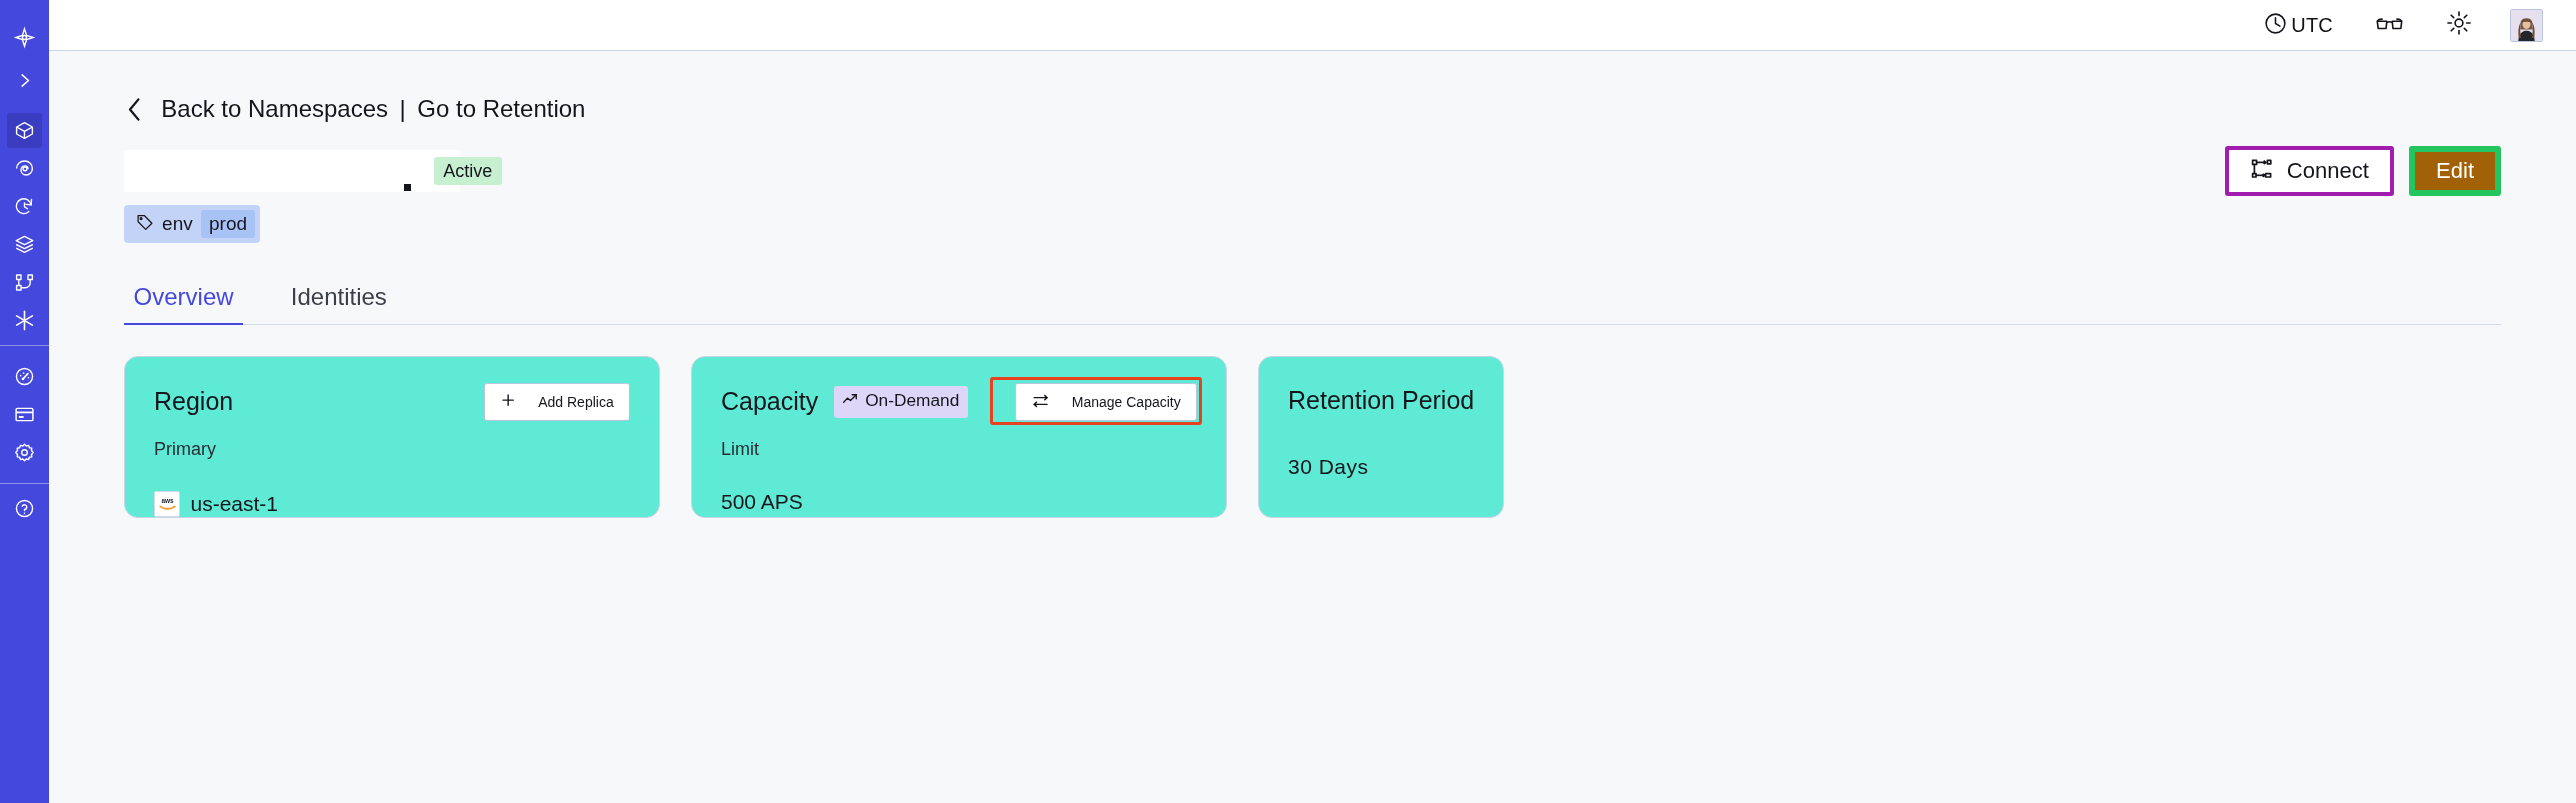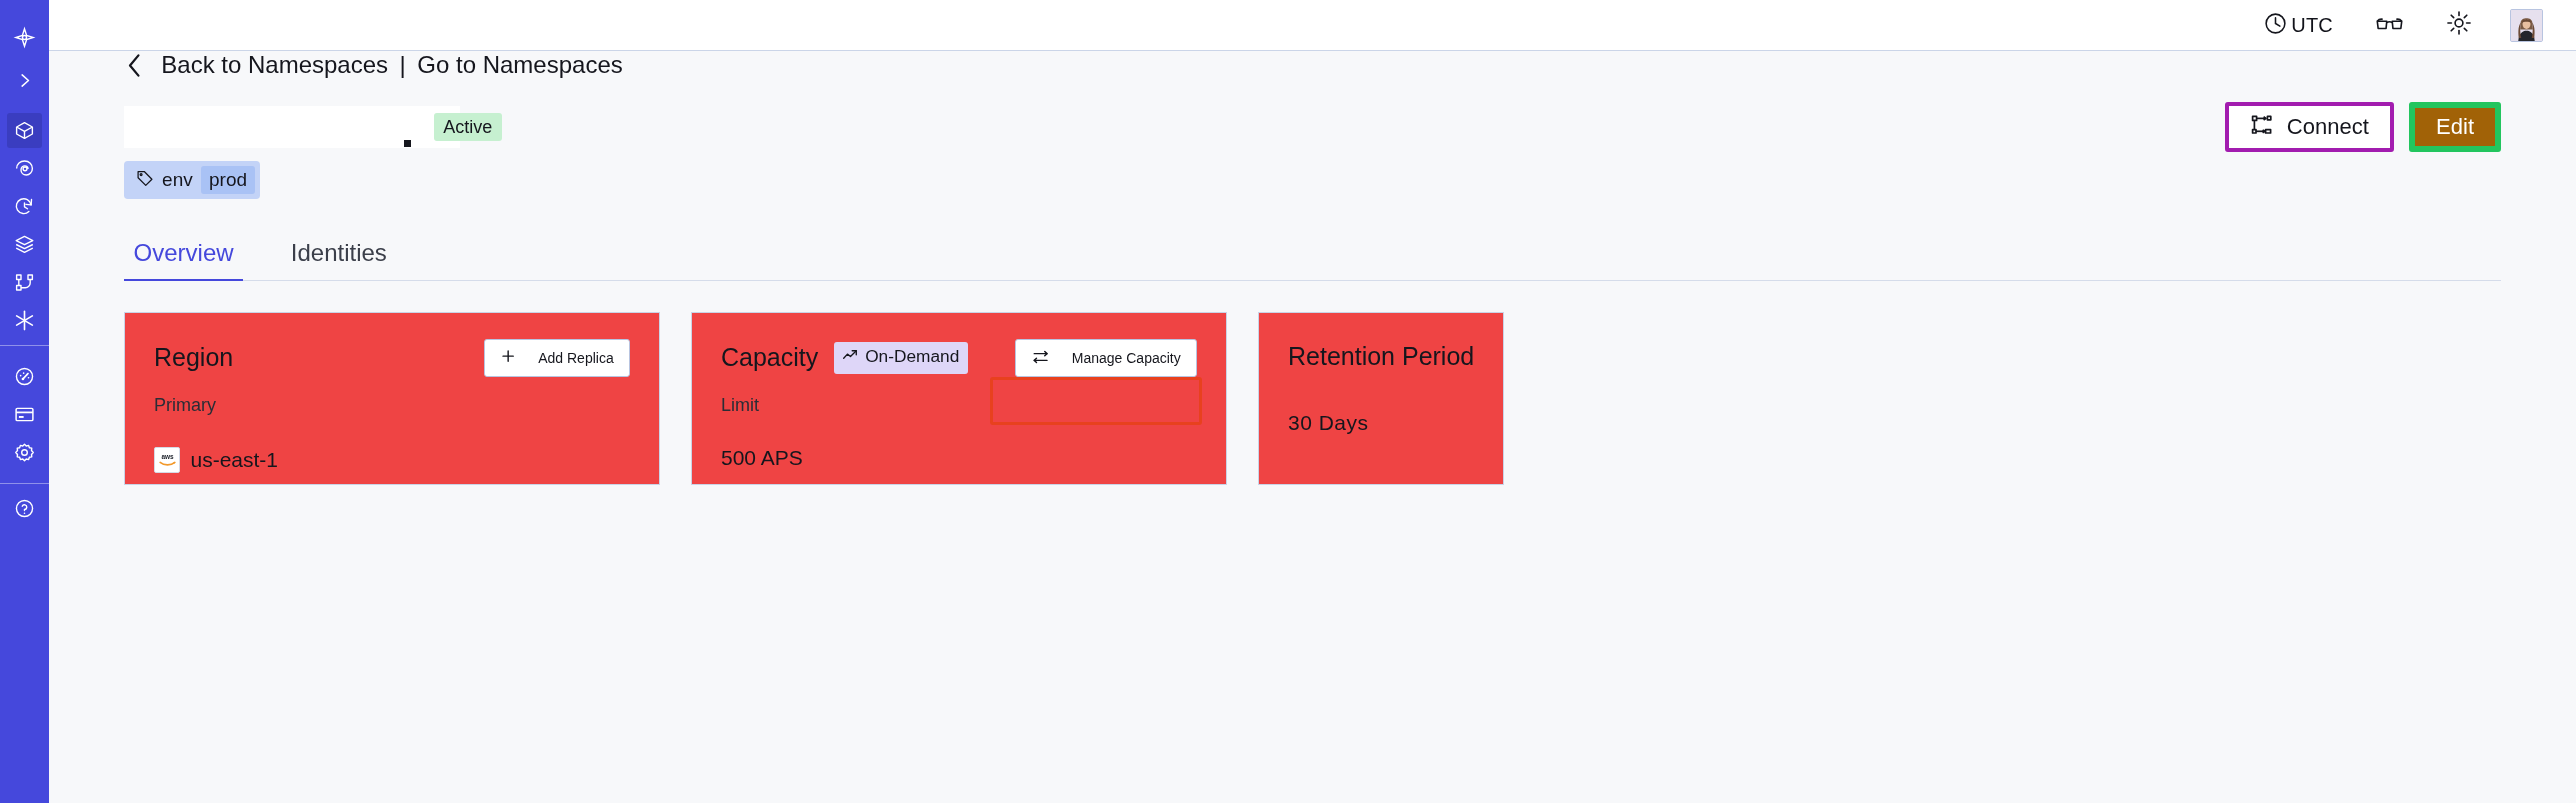--- a/index.html
+++ b/index.html
@@ -51,21 +51,21 @@
     width: 33px; height: 33px; border: 1px solid #B8C4E0; border-radius: 1.9px;
     background: #E3DCEC; overflow: hidden; position: relative; display:block;
   }
   .avatar svg { display:block; }
 
   
   .content { flex: 1 1 auto; background: #F7F8FA; padding: 0 75px 0 75px; position: relative; overflow: hidden; }
 
   .breadcrumb {
     display: flex; align-items: center; gap: 0px;
-    color: #15161D; font-size: 24px; white-space: nowrap;
+    margin-top: 44px; color: #15161D; font-size: 24px; white-space: nowrap;
   }
   .bc-chevron { display:flex; align-items:center; margin-right: 16.3px; }
   .bc-link { cursor: pointer; }
   .bc-sep { margin: 0 11.5px; color: #15161D; font-weight: 300; }
 
   .titlerow {
     display: flex; align-items: center; margin-top: 27px; height: 42px;
   }
   .title-redacted {
     width: 336px; height: 42px; background: #FFFFFF;
@@ -110,22 +110,22 @@
   .tab + .tab { margin-left: 38px; }
   .tab.active { color: #4548DC; }
   .tab.active::after {
     content: ""; position: absolute; left: 0; right: 0; bottom: -1.9px;
     height: 2.9px; background: #4548DC;
   }
 
   
   .cards { display: flex; gap: 31px; margin-top: 31px; align-items: stretch; }
   .card {
-    background: #ef4444; border: 1px solid #C9D4E7; border-radius: 0;
-    padding: 26px 29px 11px; position: relative; min-height: 125px;
+    background: #5eead4; border: 1px solid #C9D4E7; border-radius: 14px;
+    padding: 26px 29px 0; position: relative; min-height: 125px;
   }
   .card-region { flex: 0 0 536px; }
   .card-capacity { flex: 0 0 536px; }
   .card-retention { flex: 0 0 179px; }
   .card-head { display: flex; align-items: center; min-height: 36px; }
   .card-title { font-size: 25px; color: #15161D; line-height: 1; white-space: nowrap; }
   .badge-ondemand {
     margin-left: 15.3px; background: #DED6F8; color: #15161D;
     font-size: 17.3px; line-height: 1; padding: 5.8px 8.6px 6.7px; border-radius: 2.9px;
     display: inline-flex; align-items: center; gap: 6.7px; white-space: nowrap;
@@ -355,21 +355,21 @@
     <main class="content">
 
       <div class="breadcrumb">
         <span class="bc-chevron">
           <svg width="21" height="27" viewBox="0 0 16 24" fill="none" stroke="#15161D" stroke-width="2" stroke-linecap="round" stroke-linejoin="round">
             <polyline points="11.5,3 4,12 11.5,21"></polyline>
           </svg>
         </span>
         <span class="bc-link">Back to Namespaces</span>
         <span class="bc-sep">|</span>
-        <span class="bc-link">Go to Namespaces</span>
+        <span class="bc-link">Go to Retention</span>
       </div>
 
       <div class="titlerow">
         <div class="title-redacted"></div>
         <div class="title-dot"></div>
         <div class="badge-active">Active</div>
 
         <div class="title-actions">
           <button class="btn btn-outline">
             <span>

